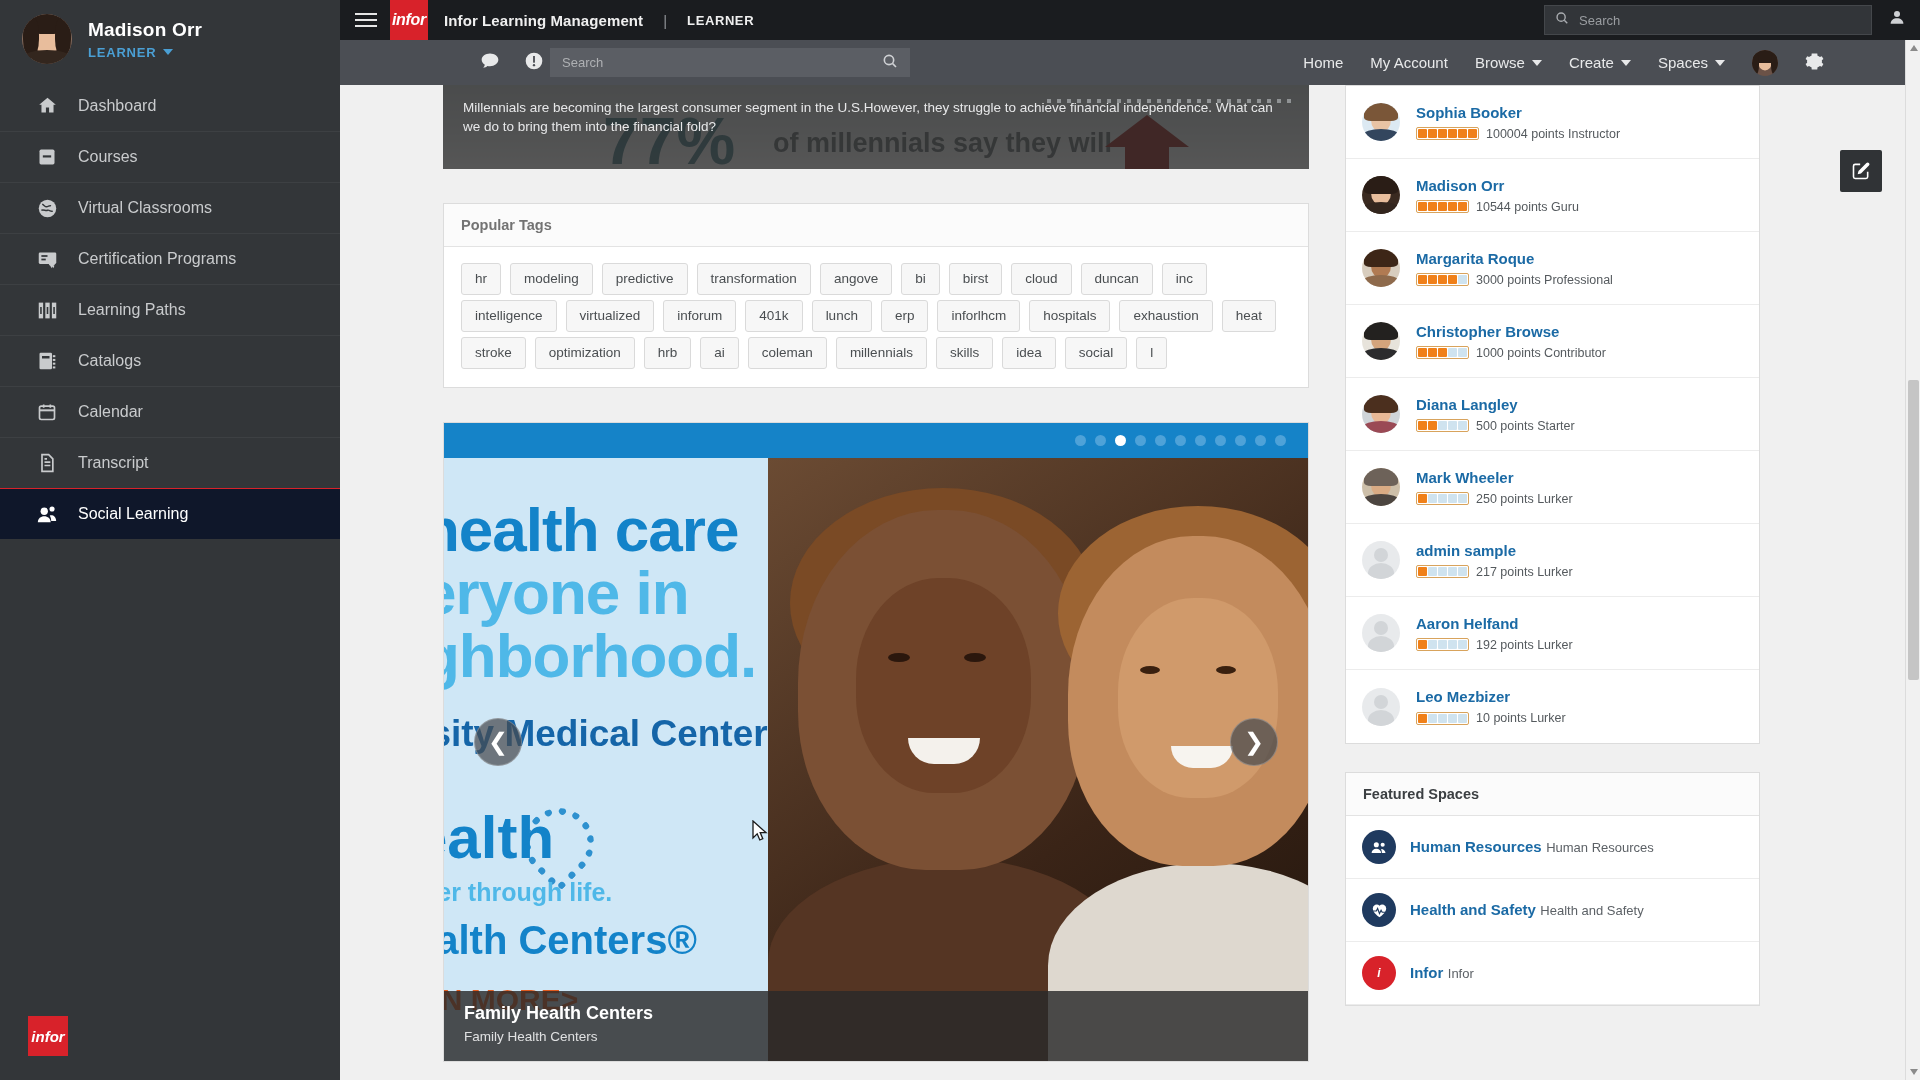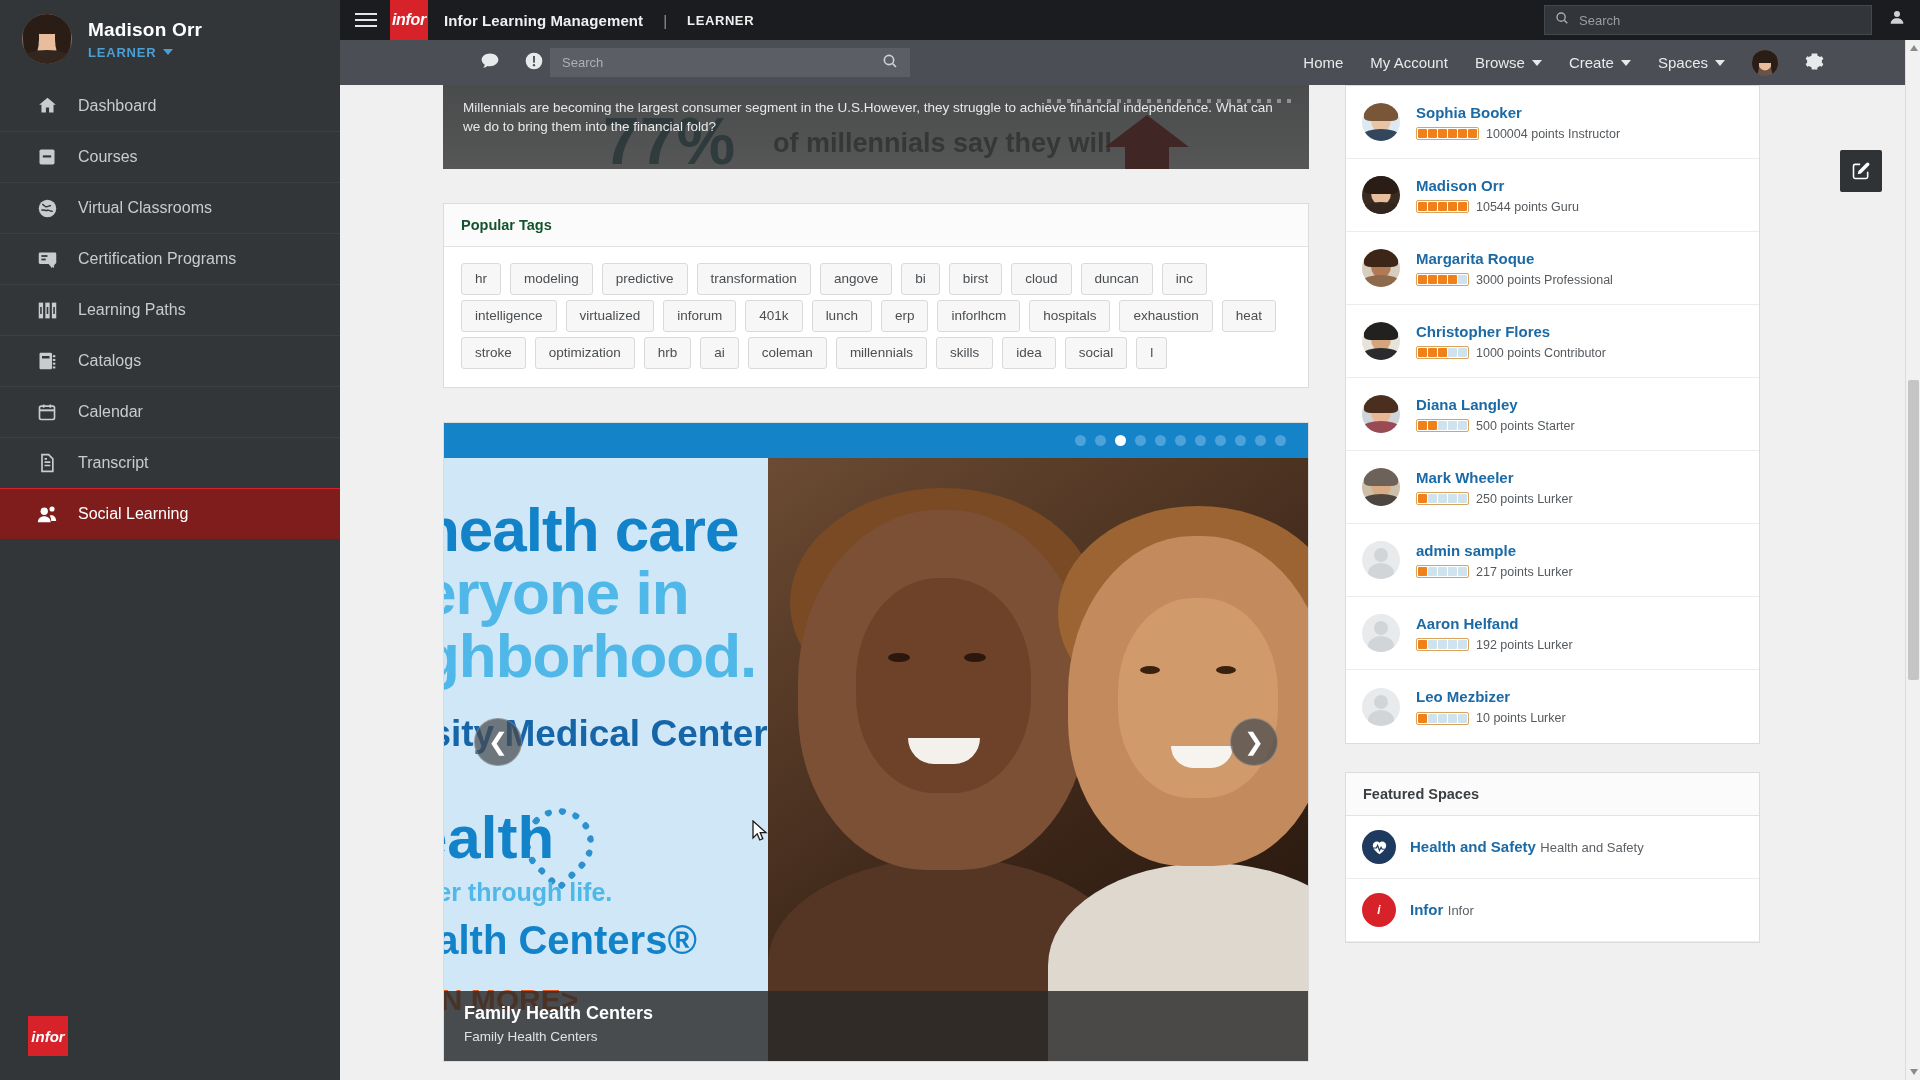--- a/index.html
+++ b/index.html
@@ -76,21 +76,21 @@
   .sb-item {
     display: flex; align-items: center;
     height: 51px;
     border-top: 1px solid #3d4043;
     padding-left: 30px;
     cursor: pointer;
     color: #c9cbcd;
     font-size: 16px;
   }
   .sb-item:first-child { border-top: none; }
-  .sb-item.active { background: #7f1d1d; color: #ffffff; border-top-color: #d8222a; }
+  .sb-item.active { background: #0f172a; color: #ffffff; border-top-color: #d8222a; }
   .sb-item .sbi-icon {
     width: 34px; flex: 0 0 34px; display: flex; align-items: center; justify-content: center;
   }
   .sb-item .sbi-label { margin-left: 14px; }
 
   .sb-logo {
     position: absolute; left: 28px; bottom: 24px;
     width: 40px; height: 40px; background: #d8222a;
     display: flex; align-items: center; justify-content: center;
     color: #fff; font-size: 15px; font-weight: bold; font-style: italic;
@@ -234,21 +234,21 @@
   .hero-dots i { width: 4px; height: 4px; background: #8f9294; display: block; }
 
   
   .card {
     background: #ffffff; border: 1px solid #dcdcdc;
     margin-top: 34px;
   }
   .card-head {
     padding: 13px 17px; border-bottom: 1px solid #e3e3e3;
     background: #fbfbfb;
-    font-size: 14.5px; font-weight: bold; color: #14532d;
+    font-size: 14.5px; font-weight: bold; color: #737373;
   }
   .card-body { padding: 16px 17px 18px 17px; }
 
   .tags { display: flex; flex-wrap: wrap; gap: 5px 9px; }
   .tag {
     border: 1px solid #dadada; background: #f7f7f7;
     border-radius: 3px;
     padding: 7px 13px;
     font-size: 13.5px; color: #4a4e51;
     cursor: pointer;
@@ -895,21 +895,21 @@
               </span>
             </div>
 
             <div class="person">
               <span class="p-av" style="background:#e7e3db">
                 <span class="pf" style="background:#d4a47c"></span>
                 <span class="ph" style="background:#23211f"></span>
                 <span class="pb" style="background:#2b2b2d"></span>
               </span>
               <span class="p-info">
-                <span class="p-name">Christopher Flores</span>
+                <span class="p-name">Christopher Browse</span>
                 <span class="p-meta">
                   <span class="p-bar">
                     <i class="f"></i>
                       <i class="f"></i>
                       <i class="f"></i>
                       <i></i>
                       <i></i>
                   </span>
                   <span class="p-pts">1000 points Contributor</span>
                 </span>
@@ -1008,20 +1008,34 @@
                   <span class="p-pts">10 points Lurker</span>
                 </span>
               </span>
             </div>
 
           </div>
 
           <div class="panel" style="margin-top:28px">
             <div class="panel-head">Featured Spaces</div>
 
+            <div class="space">
+              <span class="sp-ic" style="background:#1f3a5f">
+                <svg width="19" height="19" viewBox="0 0 24 24" fill="#ffffff">
+                    <circle cx="8" cy="8.5" r="3.2"></circle>
+                    <circle cx="16" cy="8.5" r="2.6"></circle>
+                    <path d="M2 19c0-3.4 2.7-5.5 6-5.5s6 2.1 6 5.5z"></path>
+                    <path d="M14 13.8c3 .1 5.4 2 5.6 5.2H15c0-2-.4-3.7-1-5.2z"></path>
+                  </svg>
+              </span>
+              <span class="sp-info">
+                <span class="sp-name">Human Resources</span>
+                <span class="sp-sub">Human Resources</span>
+              </span>
+            </div>
 
             <div class="space">
               <span class="sp-ic" style="background:#1f3a5f">
                 <svg width="19" height="19" viewBox="0 0 24 24" fill="#ffffff">
                     <path d="M12 20.5S3.5 14.8 3.5 9.4A4.9 4.9 0 0 1 12 6.1a4.9 4.9 0 0 1 8.5 3.3c0 5.4-8.5 11.1-8.5 11.1z"></path>
                     <path d="M4 12.6h4l1.6-3.2L12 15.8l2-4 1.4 2.4h4.6" stroke="#1f3a5f" stroke-width="1.5" fill="none"></path>
                   </svg>
               </span>
               <span class="sp-info">
                 <span class="sp-name">Health and Safety</span>

